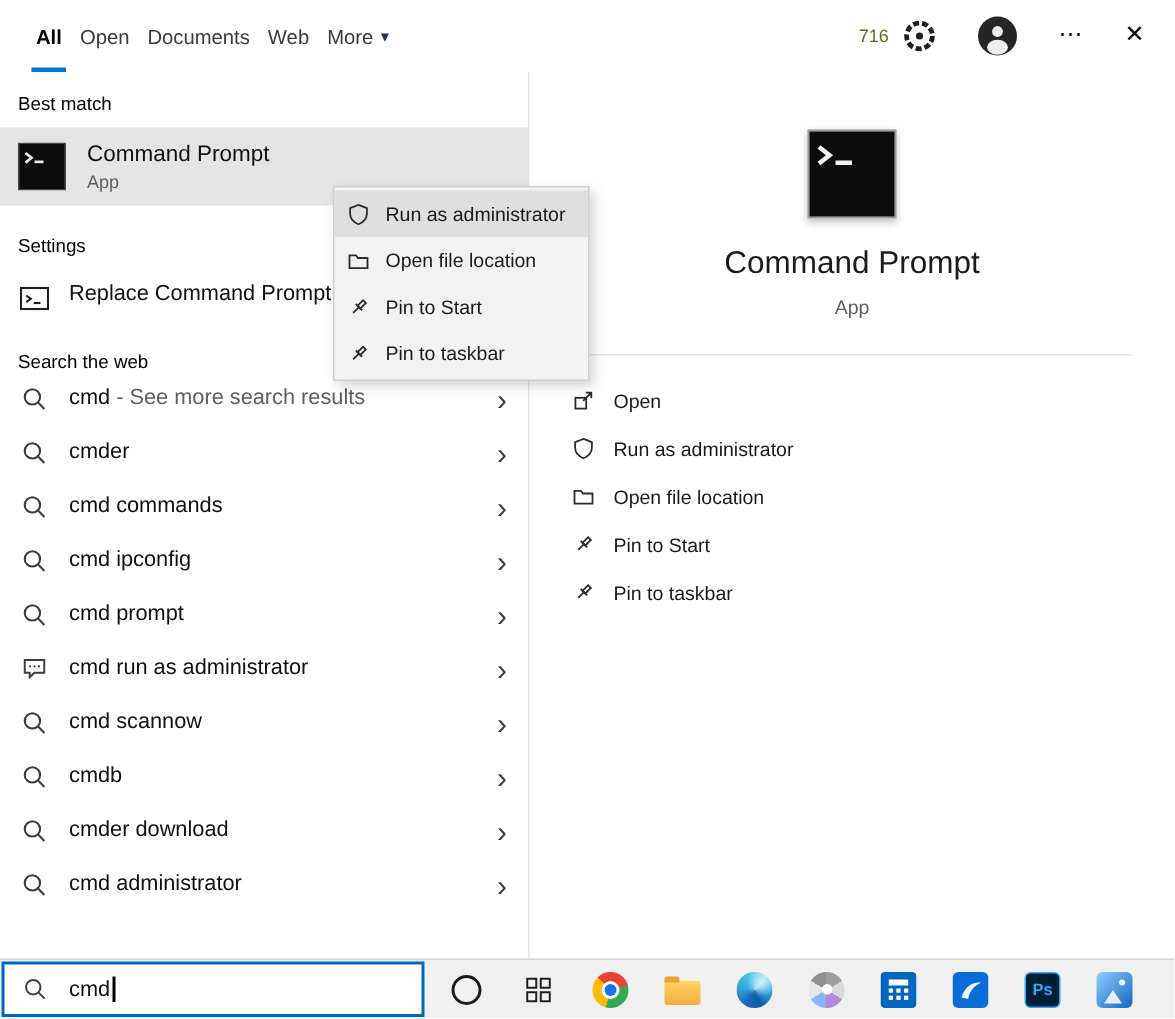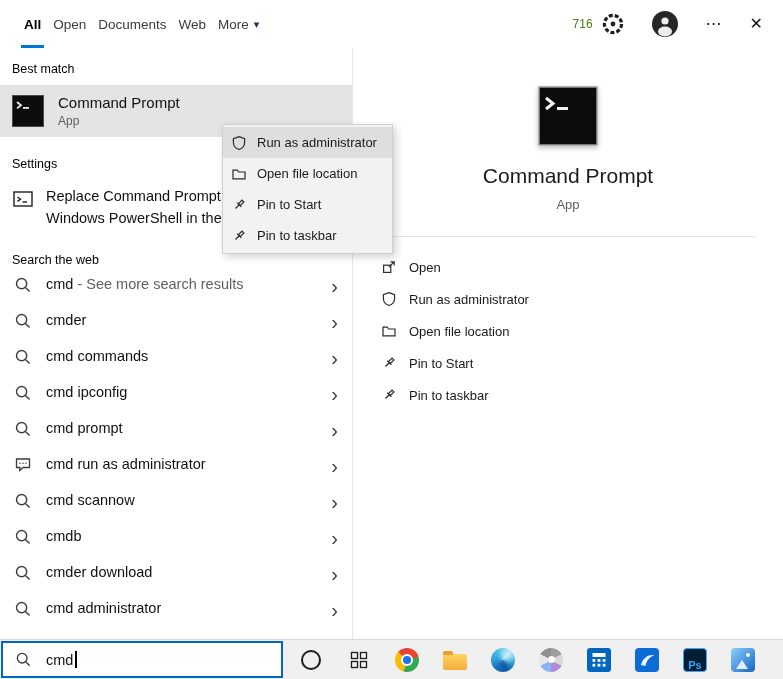--- a/index.html
+++ b/index.html
@@ -74,21 +74,21 @@
   .folder::before{content:"";position:absolute;top:-3px;left:0;width:10px;height:4px;
           background:#e9a02f;border-radius:2px 2px 0 0;}
   .edge{width:24px;height:24px;border-radius:50%;
         background:radial-gradient(circle at 68% 30%,rgba(255,255,255,.55),transparent 42%),
         conic-gradient(from 160deg,#0c59a4,#1e6fc0,#35a3da,#49c3e8,#9ae0f2,#35a3da,#0c59a4);}
   .pinwheel{width:24px;height:24px;border-radius:50%;position:relative;
         background:conic-gradient(#9e9e9e 0 60deg,#d9d9d9 60deg 120deg,#b08bd8 120deg 180deg,
         #8ab4f8 180deg 240deg,#e6e6e6 240deg 300deg,#8f8f8f 300deg 360deg);}
   .pinwheel::before{content:"";position:absolute;inset:8.5px;background:#fff;border-radius:50%;}
   .ps-badge{width:24px;height:24px;box-sizing:border-box;background:#001e36;border:1.5px solid #31a8ff;
-            border-radius:4px;display:flex;align-items:flex-end;justify-content:center;}
+            border-radius:4px;display:flex;align-items:center;justify-content:center;}
   .ps-badge span{color:#31a8ff;font-size:11px;font-weight:bold;}
   .photos{width:24px;height:24px;border-radius:4px;background:linear-gradient(135deg,#8ed0ff,#1565c0);
           display:flex;align-items:flex-end;justify-content:center;overflow:hidden;}
 </style>
 </head>
 <body>
 
 <div class="screen">
 
   <div class="header">
@@ -138,21 +138,20 @@
 
     <div class="sec-heading tight">Settings</div>
     <div class="settings-row">
       <svg width="22" height="22" viewBox="0 0 22 22">
         <rect x="2" y="4" width="18" height="14" fill="none" stroke="#1f1f1f" stroke-width="1.4"></rect>
         <path d="M5.5 9l3 2.2-3 2.2" fill="none" stroke="#1f1f1f" stroke-width="1.4"></path>
         <line x1="10.5" y1="14" x2="15" y2="14" stroke="#1f1f1f" stroke-width="1.4"></line>
       </svg>
       <div class="settings-text">
         <div>Replace Command Prompt</div>
-        <div>Windows PowerShell in the</div>
       </div>
     </div>
 
     <div class="sec-heading" style="padding-top:18px;">Search the web</div>
 
     <div class="web-row">
       <svg width="18" height="18" viewBox="0 0 18 18">
           <circle cx="7.6" cy="7.6" r="5.1" fill="none" stroke="#3c3c3c" stroke-width="1.4"></circle>
           <line x1="11.4" y1="11.4" x2="15.6" y2="15.6" stroke="#3c3c3c" stroke-width="1.4"></line>
         </svg>

